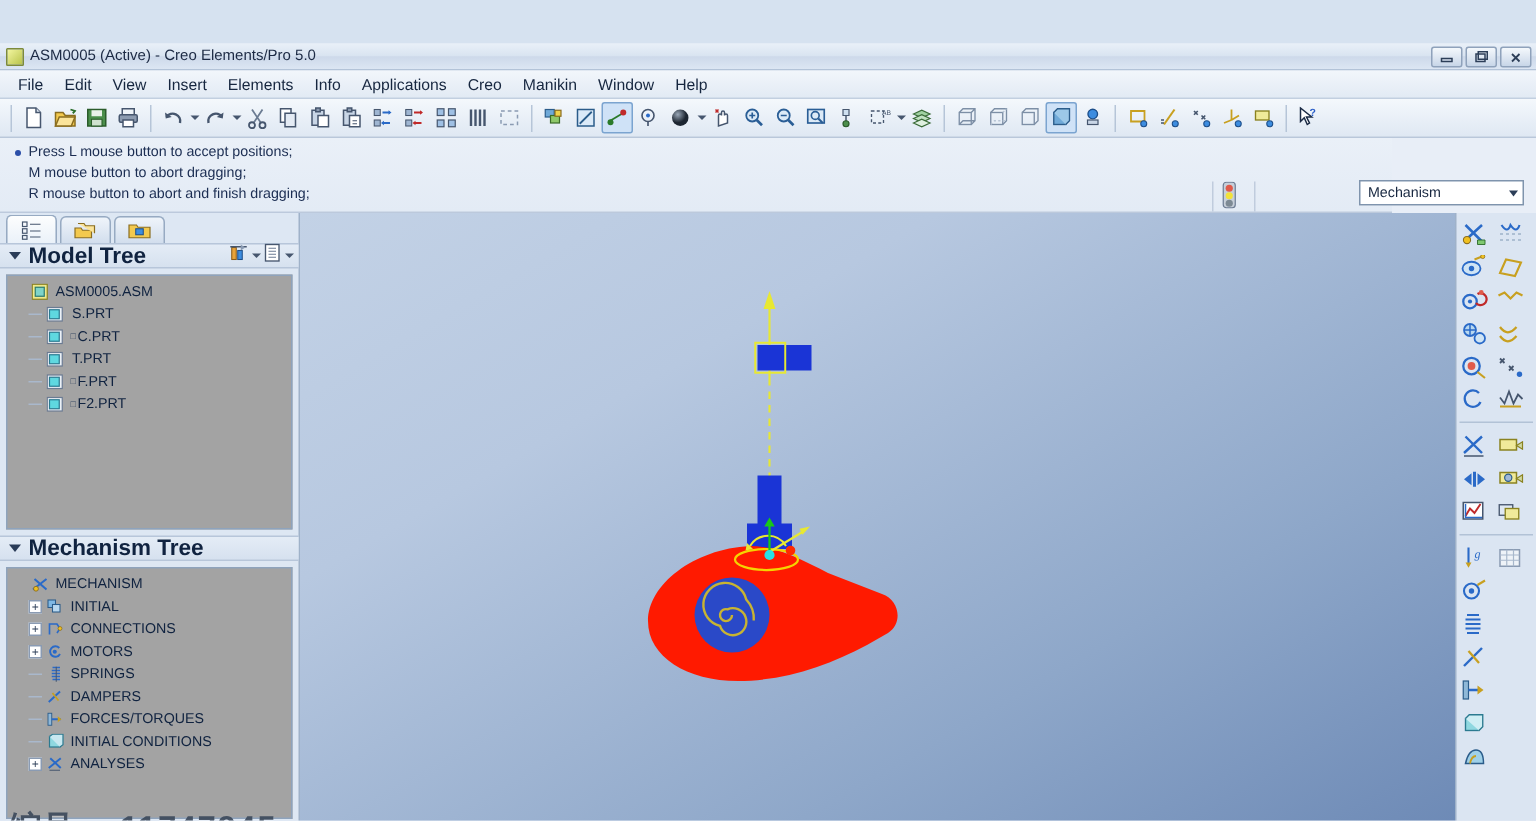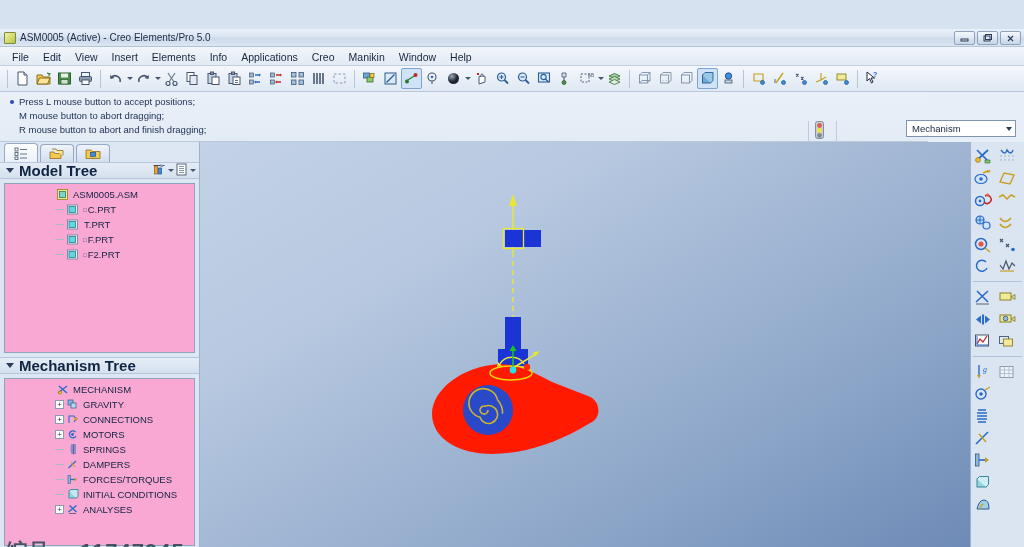--- a/index.html
+++ b/index.html
@@ -95,22 +95,22 @@
   .panel-head {
     height: 17px; display: flex; align-items: center; padding: 0 3px 0 6px;
     background: linear-gradient(to bottom,#e4ecf6,#d6e1ef);
     border-top: 1px solid #b7c6da; border-bottom: 1px solid #b7c6da;
   }
   .caret { width: 0; height: 0; border-left: 4px solid transparent; border-right: 4px solid transparent; border-top: 5px solid #2a3c58; margin-right: 5px; }
   .panel-title { font-size: 15px; font-weight: bold; color: #102340; }
   .head-tools { margin-left: auto; display: flex; align-items: center; gap: 1px; }
 
   .treebox {
-    margin: 4px; background: #f9a8d4; border: 1px solid #8ea3bc;
-    overflow: hidden; position: relative; padding-left: 36px;
+    margin: 4px; background: #a3a3a3; border: 1px solid #8ea3bc;
+    overflow: hidden; position: relative;
   }
   #model-tree-box { height: 170px; }
   #mech-tree-box { height: 168px; }
 
   .tnode { display: flex; align-items: center; height: 15px; padding-left: 4px; font-size: 9.5px; color: #102340; white-space: nowrap; }
   .tnode.child { padding-left: 14px; }
   .exp {
     width: 9px; height: 9px; border: 1px solid #8a9bb3; background: #fff;
     font-size: 8px; line-height: 7px; text-align: center; color: #2c3e58;
     margin-right: 3px; flex: none;
@@ -566,20 +566,31 @@
         <span class="exp blank"></span>
         <span class="ticon">
           <svg width="12" height="11" viewBox="0 0 12 11">
               <rect x="0.5" y="0.5" width="10" height="10" fill="#f0e98a" stroke="#8a8220" stroke-width=".8"></rect>
               <rect x="2.5" y="2.5" width="6" height="6" fill="#7fd4c8" stroke="#2b7a70" stroke-width=".8"></rect>
             </svg>
         </span>
         <span>ASM0005.ASM</span>
       </div>
 
+      <div class="tnode child">
+        <span class="tline"></span>
+        <span class="ticon">
+          <svg width="12" height="11" viewBox="0 0 12 11">
+              <rect x="0.5" y="1" width="10" height="9" fill="#ecf1f7" stroke="#6b7b92" stroke-width=".8"></rect>
+              <rect x="2" y="2.5" width="6.5" height="6" fill="#5fd8e0" stroke="#2b7a90" stroke-width=".8"></rect>
+            </svg>
+        </span>
+        <span class="sup"></span>
+        <span>S.PRT</span>
+      </div>
 
       <div class="tnode child">
         <span class="tline"></span>
         <span class="ticon">
           <svg width="12" height="11" viewBox="0 0 12 11">
               <rect x="0.5" y="1" width="10" height="9" fill="#ecf1f7" stroke="#6b7b92" stroke-width=".8"></rect>
               <rect x="2" y="2.5" width="6.5" height="6" fill="#5fd8e0" stroke="#2b7a90" stroke-width=".8"></rect>
             </svg>
         </span>
         <span class="sup">□</span>
@@ -641,21 +652,21 @@
       </div>
 
       <div class="tnode child">
         <span class="exp">+</span>
         <span class="ticon">
           <svg width="12" height="11" viewBox="0 0 12 11">
               <rect x="1" y="1" width="5" height="5" fill="#7fb8e4" stroke="#2b5c8a" stroke-width=".7"></rect>
               <rect x="4" y="4" width="5" height="5" fill="#b8d8f0" stroke="#2b5c8a" stroke-width=".7"></rect>
             </svg>
         </span>
-        <span>GRAVITY</span>
+        <span>INITIAL</span>
       </div>
 
 
       <div class="tnode child">
         <span class="exp">+</span>
         <span class="ticon">
           <svg width="12" height="11" viewBox="0 0 12 11">
               <path d="M2 9 V2 h5 l2 3 -2 3" fill="none" stroke="#2a6ac8" stroke-width="1.1"></path>
               <circle cx="9" cy="5" r="1.3" fill="#f0c020" stroke="#8a6d20" stroke-width=".5"></circle>
             </svg>

